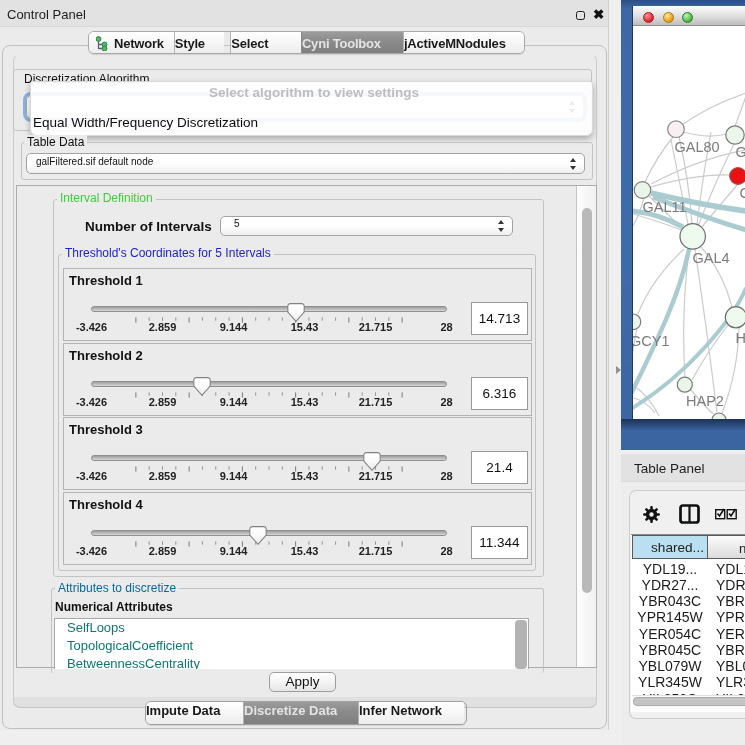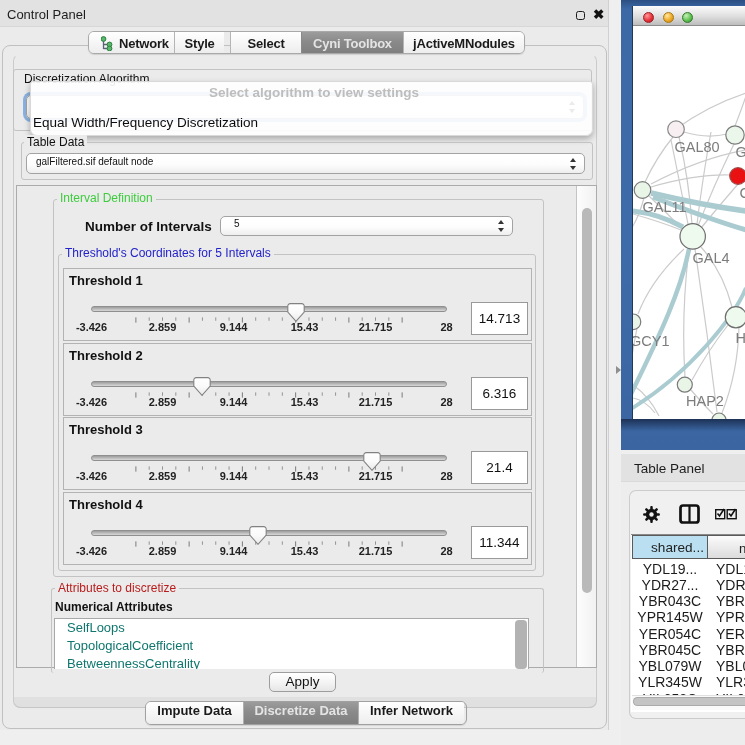--- a/index.html
+++ b/index.html
@@ -13,21 +13,21 @@
 #cp-title .t { position:absolute; left:7px; top:7px; font-size:13px; color:#1d1d1d; }
 #btn-float { position:absolute; left:576px; top:11px; width:9px; height:9px; border:1.6px solid #1a1a1a; border-radius:2.5px; }
 #btn-close { position:absolute; left:593px; top:6px; font-size:13.5px; font-weight:bold; color:#111; }
 
 
 #tp-border { position:absolute; left:2px; top:45px; width:605px; height:684px; border:1px solid #c0c0c0; border-radius:8px; }
 #inner-panel { position:absolute; left:13px; top:54px; width:584px; height:654px; border:1px solid #cbcbcb; border-top-color:transparent; border-radius:7px; }
 
 
 .tabbar { position:absolute; display:flex; }
-.tab { height:100%; display:flex; align-items:center; justify-content:center; padding-bottom:2px; font-size:13px; font-weight:bold; letter-spacing:-0.2px; color:#1a1a1a; background:linear-gradient(#ffffff,#f7f7f7 45%,#ededed); position:relative; }
+.tab { height:100%; display:flex; align-items:center; padding-bottom:2px; font-size:13px; font-weight:bold; letter-spacing:-0.2px; color:#1a1a1a; background:linear-gradient(#ffffff,#f7f7f7 45%,#ededed); position:relative; }
 .tab.sel { background:linear-gradient(#9c9c9c,#8a8a8a 45%,#7f7f7f); color:#e4e4e4; }
 #toptabs { left:88px; top:31px; width:437px; height:23px; padding-top:0; border:1px solid #a9a9a9; border-radius:6px; overflow:hidden; box-shadow:0 1px 1px rgba(0,0,0,0.12); }
 #toptabs .tab + .tab { border-left:1px solid #b5b5b5; }
 #toptabs .tab.sel { border-left:1px solid #8a8a8a; }
 
 
 .group { position:absolute; border:1px solid #c3c3c3; border-radius:3px; }
 .grouplabel { position:absolute; background:#ebebeb; padding:0 3px; font-size:12px; white-space:nowrap; }
 
 
@@ -324,21 +324,21 @@
               <stop offset="0" stop-color="#ffffff"></stop>
               <stop offset="0.5" stop-color="#fafafa"></stop>
               <stop offset="1" stop-color="#eaeaea"></stop>
             </linearGradient>
           </defs>
         </svg>
         <div class="valbox">11.344</div>
       </div>
 
     <div class="group" style="left:34px; top:402px; width:493px; height:85px; border-bottom:none;"></div>
-    <div class="grouplabel" style="left:38px; top:394.5px; color:#b91c1c;">Attributes to discretize</div>
+    <div class="grouplabel" style="left:38px; top:394.5px; color:#0369a1;">Attributes to discretize</div>
     <div class="abs" style="left:38px; top:414px; font-size:12px; font-weight:bold;">Numerical Attributes</div>
     <div id="attrlist">
       <div>SelfLoops</div>
       <div>TopologicalCoefficient</div>
       <div>BetweennessCentrality</div>
       <div id="attrlist-sb"></div>
     </div>
   </div>
 
   <div class="abs" style="left:14px; top:697px; width:582px; height:11px; background:#e0e0e0; border-bottom:1px solid #c6c6c6; border-radius:0 0 7px 7px;"></div>

